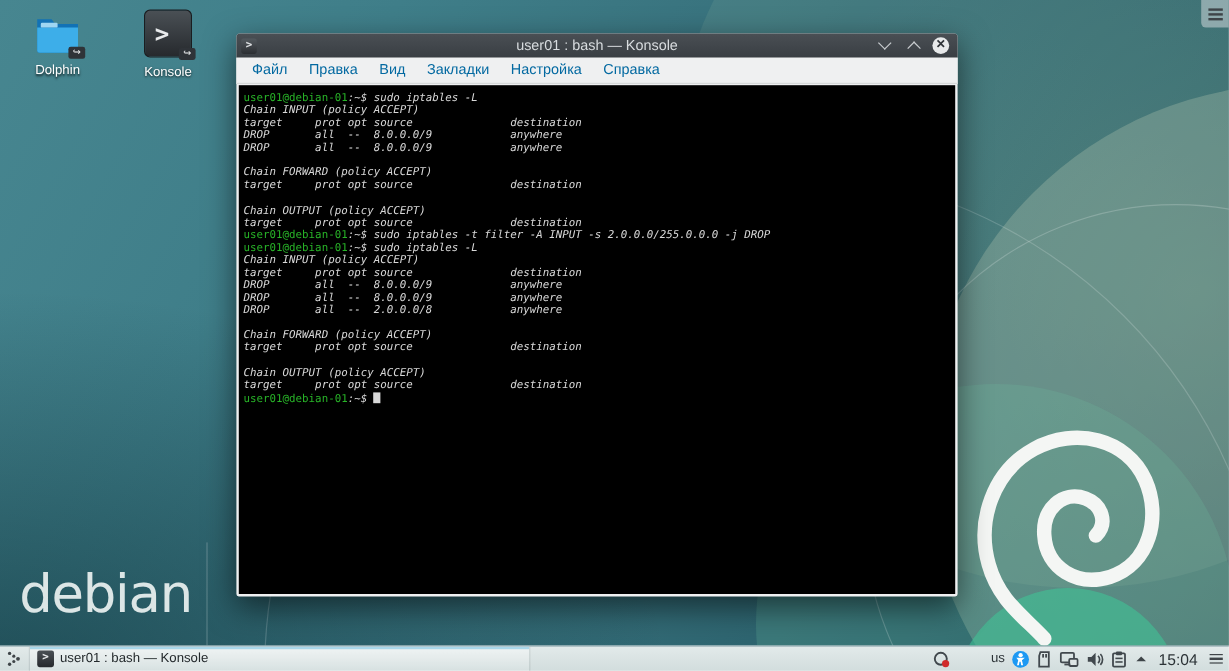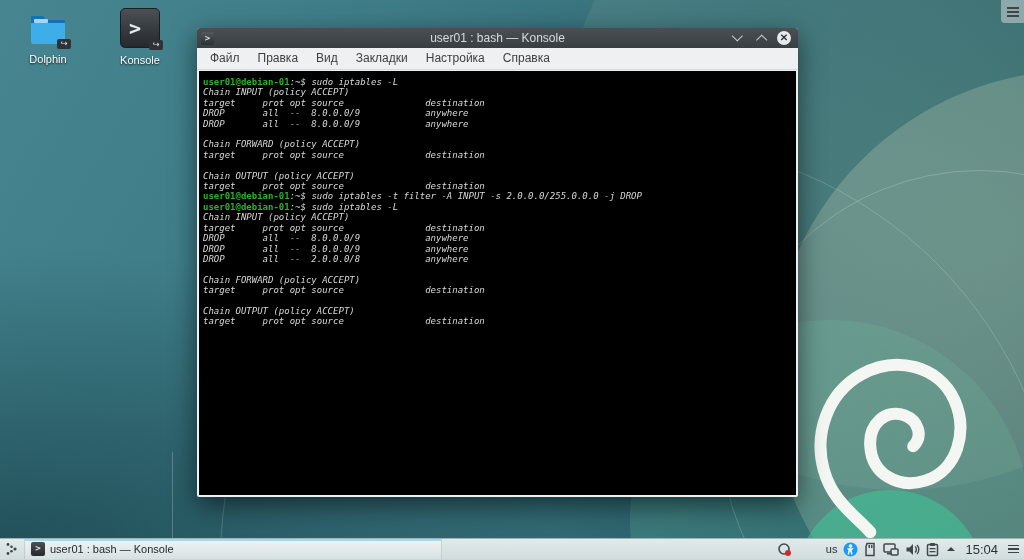--- a/index.html
+++ b/index.html
@@ -45,25 +45,25 @@
   .tb-title { position:absolute; left:0; right:0; text-align:center; font-size:12px; color:#d8dcdf; }
   .tb-btns { position:absolute; right:7px; top:0; height:20px; display:flex; align-items:center; gap:9px; }
   .tb-btn { width:14px; height:14px; display:flex; align-items:center; justify-content:center; }
   .chev { width:8px; height:8px; border-left:1.6px solid #c9cdd0; border-bottom:1.6px solid #c9cdd0; }
   .chev.down { transform:rotate(-45deg) translate(1px,-2px); }
   .chev.up { transform:rotate(135deg) translate(1px,-2px); }
   .closeb { width:14px; height:14px; border-radius:50%; background:#e7e9ea; color:#2f3338;
     font-size:10px; line-height:14px; text-align:center; font-weight:bold; }
   .menubar { height:22px; background:#eff0f1; border-bottom:1px solid #d7d9da; display:flex;
     align-items:center; padding-left:4px; }
-  .menuitem { font-size:12px; color:#404040; padding:0 9px; line-height:21px; }
+  .menuitem { font-size:12px; color:#0369a1; padding:0 9px; line-height:21px; }
   .term { position:absolute; left:2px; right:2px; top:43px; bottom:2px; background:#000;
     padding:6px 3px 0 4px; overflow:hidden; }
   .tline { font-family:"DejaVu Sans Mono", monospace; font-size:9px; line-height:10.4px; white-space:pre; }
-  .seg-g { color:#28b428; font-weight:bold;text-align:center; }
+  .seg-g { color:#28b428; font-weight:normal;text-align:center; }
   .seg-f { color:#d8d8d8;font-style:italic; }
   .seg-cur { display:inline-block; width:5.5px; height:9px; background:#d8d8d8; vertical-align:-1px; }
 
   
   .toolbox { position:absolute; right:0; top:0; width:23px; height:23px; background:rgba(205,214,216,0.55);
     border-bottom-left-radius:4px; display:flex; align-items:center; justify-content:center; }
   .burger, .burger::before, .burger::after { width:12px; height:2px; background:#3e4448; display:block; }
   .burger { position:relative; }
   .burger::before { content:""; position:absolute; top:-4px; }
   .burger::after { content:""; position:absolute; top:4px; }
@@ -99,20 +99,21 @@
   <div class="wcircle c3"></div>
   <div class="wcircle c4"></div>
   <div class="arc1"></div>
   <div class="arc2"></div>
   <div class="vline"></div>
 
   <svg class="swirl" viewBox="0 0 200 240">
     <path d="M84 232 C66 212 40 196 30 160 C18 118 34 70 74 48 C114 26 164 38 182 78 C198 114 186 160 148 172 C116 182 86 164 84 132 C82 106 102 88 124 96 C140 102 146 120 134 132" fill="none" stroke="#f4f6f4" stroke-width="14" stroke-linecap="round"></path>
   </svg>
 
+  <div class="wordmark">debian</div>
 
   <div class="dicon" style="left:10px; top:7px;">
     <div class="glyph">
       <svg width="42" height="42" viewBox="0 0 42 42">
         <path d="M4 9 h12 l3 4 h19 v22 a2 2 0 0 1 -2 2 H6 a2 2 0 0 1 -2 -2 z" fill="#1272b5"></path>
         <path d="M4 16 h34 v19 a2 2 0 0 1 -2 2 H6 a2 2 0 0 1 -2 -2 z" fill="#3daee9"></path>
         <rect x="7" y="12" width="14" height="4" rx="1" fill="#9fd6f2"></rect>
       </svg>
       <div class="linkbadge">↪</div>
     </div>
@@ -173,20 +174,21 @@
         <div class="tline"><span class="seg-f">target     prot opt source               destination</span></div>
         <div class="tline"><span class="seg-f">DROP       all  --  8.0.0.0/9            anywhere</span></div>
         <div class="tline"><span class="seg-f">DROP       all  --  8.0.0.0/9            anywhere</span></div>
         <div class="tline"><span class="seg-f">DROP       all  --  2.0.0.0/8            anywhere</span></div>
         <div class="tline">&nbsp;</div>
         <div class="tline"><span class="seg-f">Chain FORWARD (policy ACCEPT)</span></div>
         <div class="tline"><span class="seg-f">target     prot opt source               destination</span></div>
         <div class="tline">&nbsp;</div>
         <div class="tline"><span class="seg-f">Chain OUTPUT (policy ACCEPT)</span></div>
         <div class="tline"><span class="seg-f">target     prot opt source               destination</span></div>
+        <div class="tline"><span class="seg-g">user01@debian-01</span><span class="seg-f">:~$ </span><span class="seg-cur"></span></div>
       </div>
   </div>
 </div>
 
 <div class="taskbar">
   <div class="launcher">
     <svg width="14" height="14" viewBox="0 0 14 14">
       <circle cx="3" cy="2.5" r="1.4" fill="#3e4448"></circle>
       <circle cx="3" cy="11.5" r="1.4" fill="#3e4448"></circle>
       <circle cx="6.5" cy="4.8" r="1.3" fill="#3e4448"></circle>

